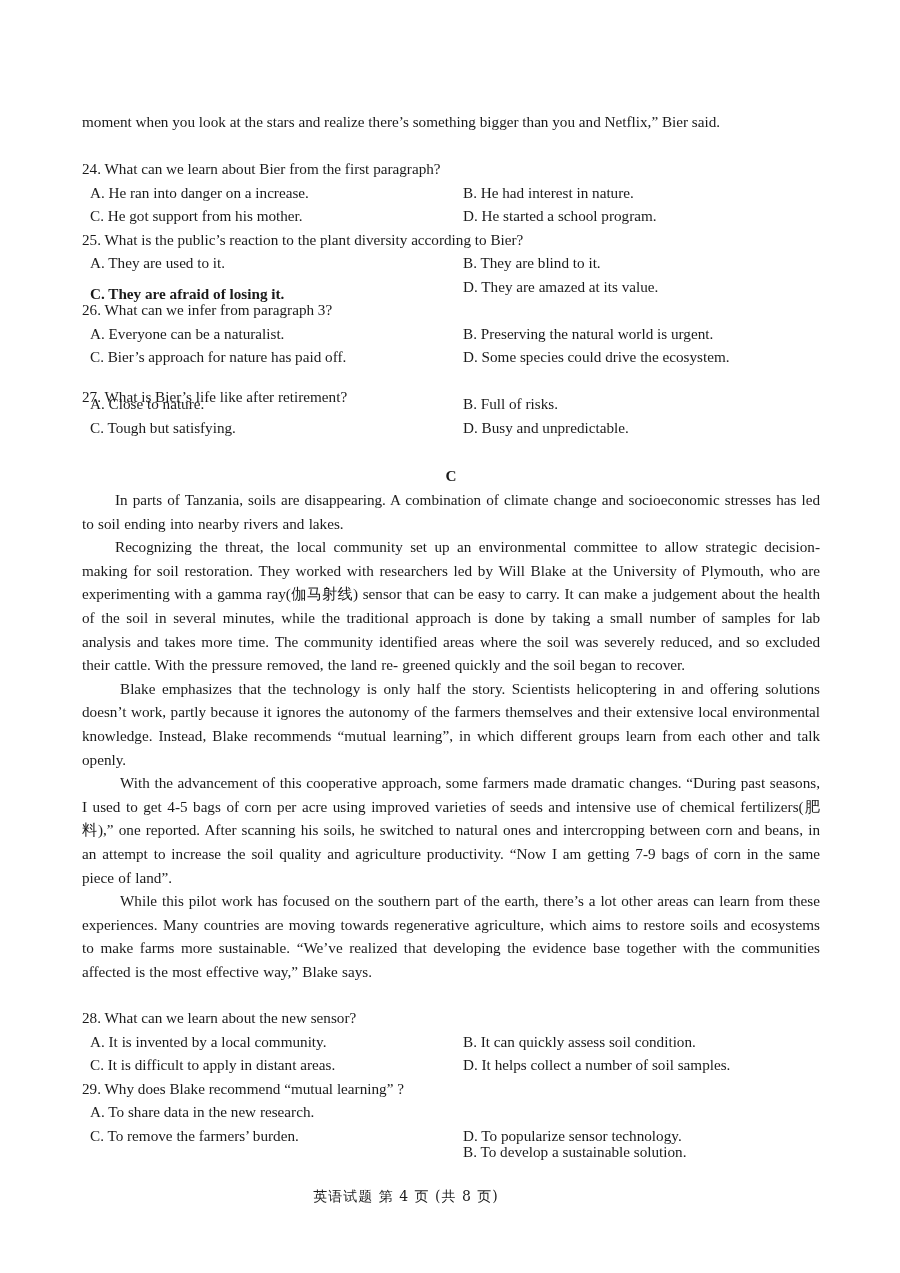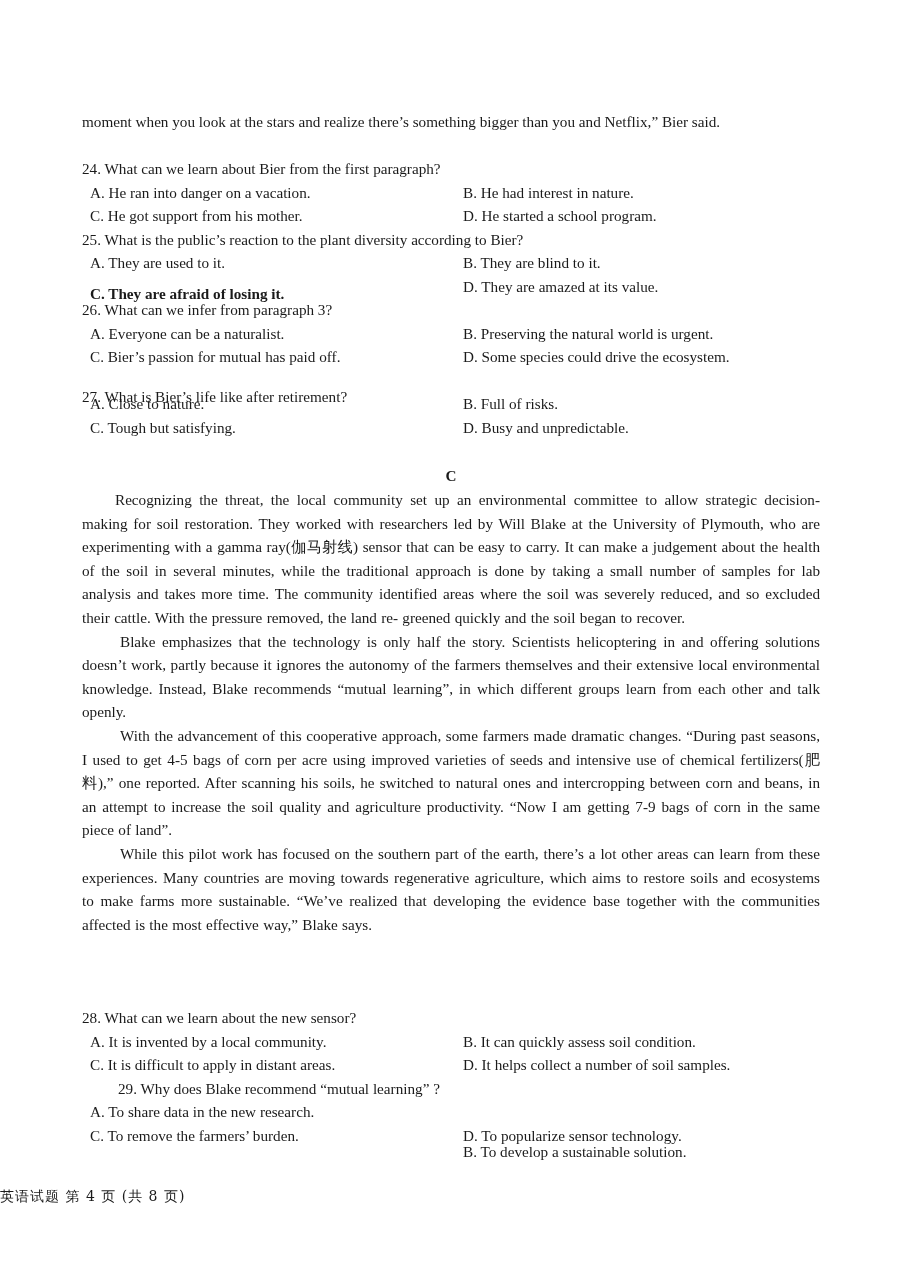--- a/index.html
+++ b/index.html
@@ -73,85 +73,86 @@
       word-spacing: 0.5px;
     }
     .para.p3, .para.p4, .para.p5 {
       text-indent: 38px;
     }
     .footer {
       position: absolute;
       top: 1186px;
       left: 0;
       width: 812px;
-      text-align: left;
+      text-align: center;
       font-family: "DejaVu Serif", serif;
       font-size: 14px;
       letter-spacing: 1px;
       line-height: 20px;
     }
   </style>
 </head>
 <body>
 
 <div class="page">
 
   <div class="line carry-over">moment when you look at the stars and realize there’s something bigger than you and Netflix,” Bier said.</div>
 
   <div class="q-block" style="top:159px;">
     <div class="q-stem" style="top:0;">24. What can we learn about Bier from the first paragraph?</div>
-    <div class="opt left" style="top:23.5px;">A. He ran into danger on a vacation.</div>
+    <div class="opt left" style="top:23.5px;">A. He ran into danger on a increase.</div>
     <div class="opt right" style="top:23.5px;">B. He had interest in nature.</div>
     <div class="opt left" style="top:47px;">C. He got support from his mother.</div>
     <div class="opt right" style="top:47px;text-align:right;">D. He started a school program.</div>
   </div>
 
   <div class="q-block" style="top:229.5px;">
     <div class="q-stem" style="top:0;">25. What is the public’s reaction to the plant diversity according to Bier?</div>
     <div class="opt left" style="top:23.5px;">A. They are used to it.</div>
     <div class="opt right" style="top:23.5px;text-align:right;">B. They are blind to it.</div>
     <div class="opt left" style="top:54px;font-weight:bold;">C. They are afraid of losing it.</div>
     <div class="opt right" style="top:47px;">D. They are amazed at its value.</div>
   </div>
 
   <div class="q-block" style="top:300px;">
     <div class="q-stem" style="top:0;">26. What can we infer from paragraph 3?</div>
     <div class="opt left" style="top:23.5px;">A. Everyone can be a naturalist.</div>
     <div class="opt right" style="top:23.5px;">B. Preserving the natural world is urgent.</div>
-    <div class="opt left" style="top:47px;">C. Bier’s passion for mutual has paid off.</div>
+    <div class="opt left" style="top:47px;">C. Bier’s approach for nature has paid off.</div>
     <div class="opt right" style="top:47px;text-align:right;">D. Some species could drive the ecosystem.</div>
   </div>
 
   <div class="q-block" style="top:370.5px;">
     <div class="q-stem" style="top:16px;">27. What is Bier’s life like after retirement?</div>
     <div class="opt left" style="top:23.5px;">A. Close to nature.</div>
     <div class="opt right" style="top:23.5px;">B. Full of risks.</div>
     <div class="opt left" style="top:47px;">C. Tough but satisfying.</div>
     <div class="opt right" style="top:47px;">D. Busy and unpredictable.</div>
   </div>
 
   <div class="section-title">C</div>
 
   <div class="passage">
+    <p class="para p1">In parts of Tanzania, soils are disappearing. A combination of climate change and socioeconomic stresses has led to soil ending into nearby rivers and lakes.</p>
     <p class="para p2">Recognizing the threat, the local community set up an environmental committee to allow strategic decision-making for soil restoration. They worked with researchers led by Will Blake at the University of Plymouth, who are experimenting with a gamma ray(伽马射线) sensor that can be easy to carry. It can make a judgement about the health of the soil in several minutes, while the traditional approach is done by taking a small number of samples for lab analysis and takes more time. The community identified areas where the soil was severely reduced, and so excluded their cattle. With the pressure removed, the land re- greened quickly and the soil began to recover.</p>
     <p class="para p3">Blake emphasizes that the technology is only half the story. Scientists helicoptering in and offering solutions doesn’t work, partly because it ignores the autonomy of the farmers themselves and their extensive local environmental knowledge. Instead, Blake recommends “mutual learning”, in which different groups learn from each other and talk openly.</p>
     <p class="para p4">With the advancement of this cooperative approach, some farmers made dramatic changes. “During past seasons, I used to get 4-5 bags of corn per acre using improved varieties of seeds and intensive use of chemical fertilizers(肥料),” one reported. After scanning his soils, he switched to natural ones and intercropping between corn and beans, in an attempt to increase the soil quality and agriculture productivity. “Now I am getting 7-9 bags of corn in the same piece of land”.</p>
     <p class="para p5">While this pilot work has focused on the southern part of the earth, there’s a lot other areas can learn from these experiences. Many countries are moving towards regenerative agriculture, which aims to restore soils and ecosystems to make farms more sustainable. “We’ve realized that developing the evidence base together with the communities affected is the most effective way,” Blake says.</p>
   </div>
 
   <div class="q-block" style="top:1008px;">
     <div class="q-stem" style="top:0;">28. What can we learn about the new sensor?</div>
     <div class="opt left" style="top:23.5px;">A. It is invented by a local community.</div>
     <div class="opt right" style="top:23.5px;">B. It can quickly assess soil condition.</div>
     <div class="opt left" style="top:47px;">C. It is difficult to apply in distant areas.</div>
     <div class="opt right" style="top:47px;">D. It helps collect a number of soil samples.</div>
   </div>
 
   <div class="q-block" style="top:1078.5px;">
-    <div class="q-stem" style="top:0;margin-left:36px;">29. Why does Blake recommend “mutual learning” ?</div>
+    <div class="q-stem" style="top:0;">29. Why does Blake recommend “mutual learning” ?</div>
     <div class="opt left" style="top:23.5px;">A. To share data in the new research.</div>
     <div class="opt right" style="top:23.5px;margin-top:40px;">B. To develop a sustainable solution.</div>
     <div class="opt left" style="top:47px;">C. To remove the farmers’ burden.</div>
     <div class="opt right" style="top:47px;">D. To popularize sensor technology.</div>
   </div>
 
 </div>
 
 <div class="footer">英语试题  第 4 页 (共 8 页)</div>
 

